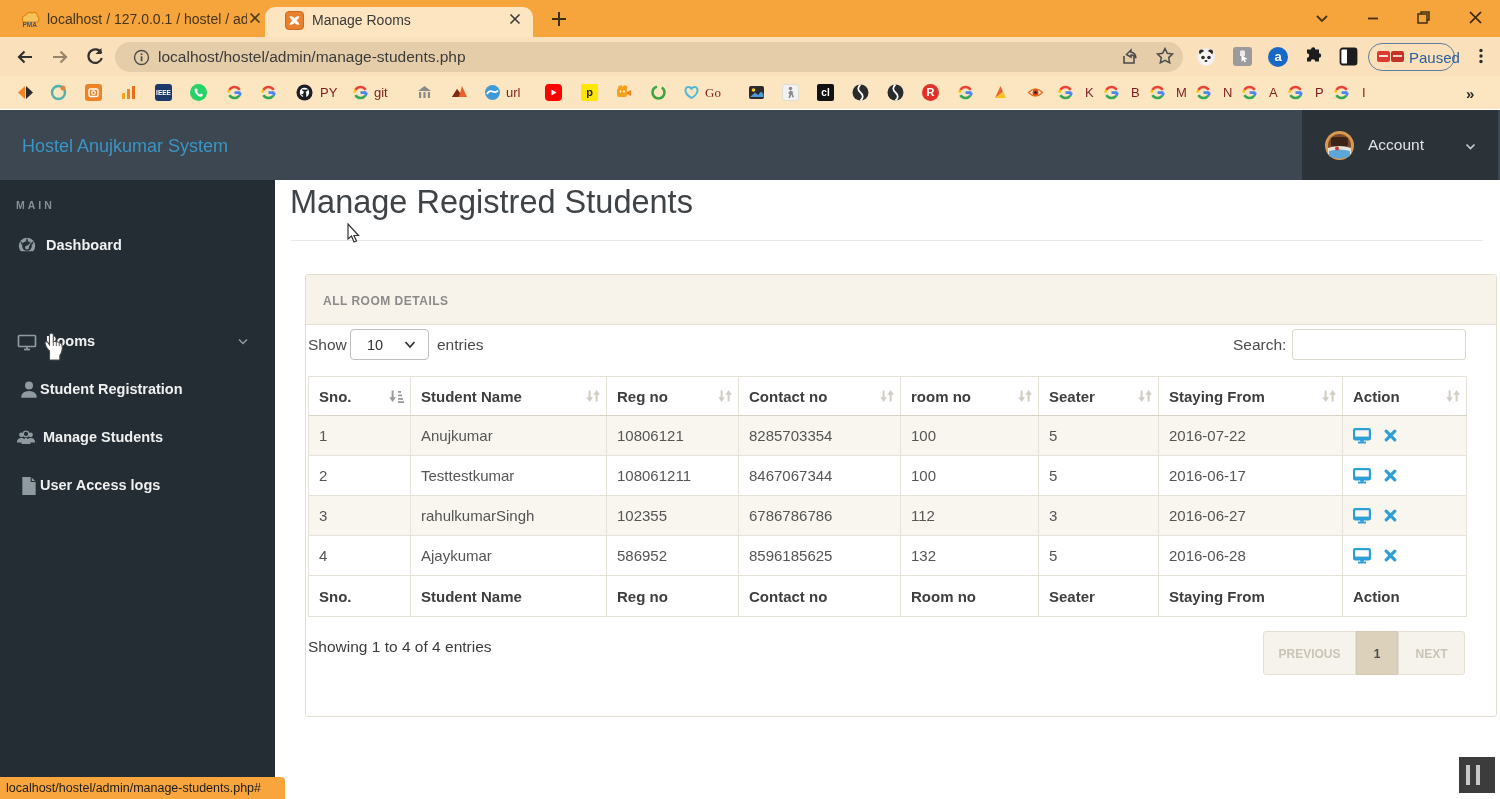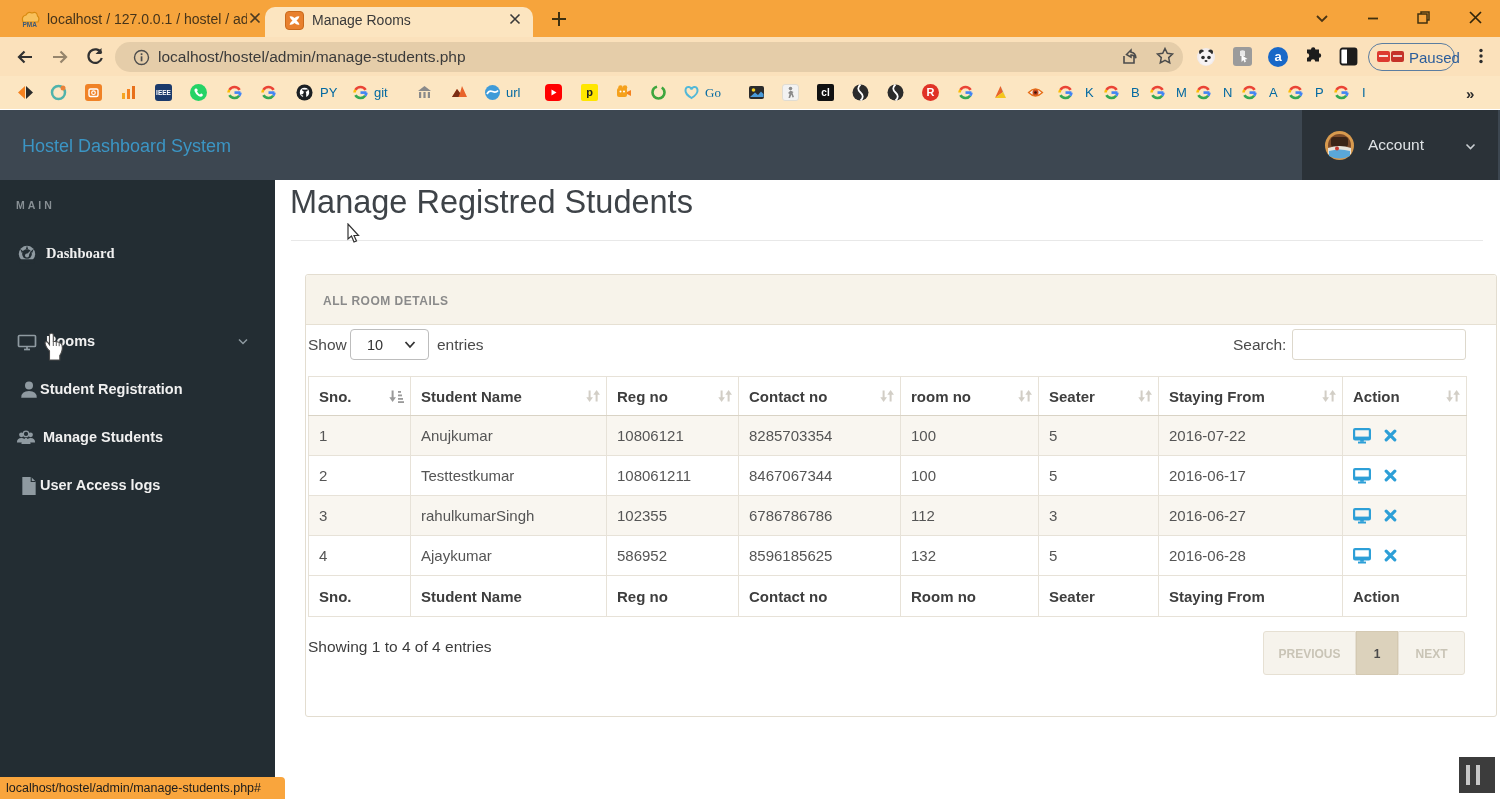--- a/index.html
+++ b/index.html
@@ -8,21 +8,21 @@
 .abs { position:absolute; }
 
 
 #tabstrip { position:absolute; left:0; top:0; width:1500px; height:37px; background:#f6a43c; }
 #tab2 { position:absolute; left:265px; top:7px; width:268px; height:30px; background:#fce5c0; border-radius:10px 10px 0 0; }
 .tabtitle { font-size:15px; color:#3c3c3c; }
 #toolbar { position:absolute; left:0; top:37px; width:1500px; height:39px; background:#fbe1bb; }
 #omnibox { position:absolute; left:115px; top:42px; width:1068px; height:30px; background:#e5cda9; border-radius:15px; }
 #bookmarks { position:absolute; left:0; top:76px; width:1500px; height:33px; background:#fce6c2; }
 .bi { position:absolute; top:8px; width:17px; height:17px; border-radius:3px; font-size:11px; line-height:17px; text-align:center; }
-.bt { position:absolute; top:9px; font-size:13px; color:#0369a1; }
+.bt { position:absolute; top:9px; font-size:13px; color:#7f1d1d; }
 
 
 #navbar { position:absolute; left:0; top:110px; width:1500px; height:70px; background:#3d4751; }
 #brand { position:absolute; left:22px; top:136px; font-size:18px; color:#3b95c4; }
 #acct { position:absolute; left:1302px; top:110px; width:196px; height:70px; background:#2b3238; }
 #sidebar { position:absolute; left:0; top:180px; width:275px; height:619px; background:#232d33; }
 .mitem { position:absolute; left:0; width:275px; height:48px; color:#f0f0f0; font-size:14.5px; font-weight:bold; }
 .mico { position:absolute; left:17px; top:14px; width:20px; height:20px; color:#8f9aa1; }
 #content { position:absolute; left:275px; top:180px; width:1225px; height:619px; background:#ffffff; }
 
@@ -315,37 +315,37 @@
       </svg>
     <div class="bt" style="left:1315px;">P</div>
     <svg class="bi" style="left:1333px" width="17" height="17" viewBox="0 0 18 18">
         <use href="#gg"></use>
       </svg>
     <div class="bt" style="left:1362px;">I</div>
     <div class="bt" style="left:1466px;font-size:15px;font-weight:bold;color:#2b2b2b;">»</div>
   </div>
   <div id="sidebar"></div>
   <div id="content"></div>
-  <div id="brand">Hostel Dashboard System</div>
+  <div id="brand">Hostel Anujkumar System</div>
 
   <svg class="abs" style="left:1325px;top:131px" width="29" height="29" viewBox="0 0 29 29">
     <circle cx="14.5" cy="14.5" r="14.5" fill="#d89a4e"></circle>
     <circle cx="14.5" cy="14.5" r="11.5" fill="#7a4a2a"></circle>
     <rect x="6" y="6" width="17" height="10" rx="3" fill="#3a2417"></rect>
     <path d="M3 17 Q14.5 13 26 17 L26 23 Q14.5 29 3 23 Z" fill="#e8e3da"></path>
     <path d="M4 20 Q14.5 17 25 20 L25 25 Q14.5 30 4 25 Z" fill="#5aa7d8"></path>
     <circle cx="12" cy="17.5" r="2" fill="#c83a30"></circle>
   </svg>
   <div class="abs" style="left:1368px;top:136px;font-size:15.5px;color:#dfe3e6;">Account</div>
   <svg class="abs" style="left:1464px;top:140px" width="13" height="13" viewBox="0 0 13 13">
       <path d="M2.5 4.5 L6.5 8.5 L10.5 4.5" fill="none" stroke="#c9ced2" stroke-width="1.6"></path>
     </svg>
 
   <div class="abs" style="left:16px;top:199px;font-size:10.5px;font-weight:bold;color:#878f94;letter-spacing:3px;">MAIN</div>
-  <div class="mitem" style="top:230px;font-family:Liberation Serif, serif;">
+  <div class="mitem" style="top:222px;">
     <svg class="mico" width="19" height="19" viewBox="0 0 19 19">
         <circle cx="9.5" cy="9.5" r="7.8" fill="#8f9aa1"></circle>
         <circle cx="9.5" cy="9.5" r="4.6" fill="#232d33"></circle>
         <path d="M9.5 1.5 L10.6 5 L8.4 5 Z" fill="#232d33"></path>
         <path d="M3 4.5 L6 7.2 L4.6 8.6 Z" fill="#232d33"></path>
         <path d="M16 4.5 L13 7.2 L14.4 8.6 Z" fill="#232d33"></path>
         <path d="M8.6 10.4 L13.6 5.4 L10.8 11.6 Z" fill="#8f9aa1"></path>
         <circle cx="9.5" cy="11" r="1.9" fill="#8f9aa1"></circle>
         <rect x="2" y="14.5" width="15" height="4" fill="#232d33"></rect>
       </svg>

